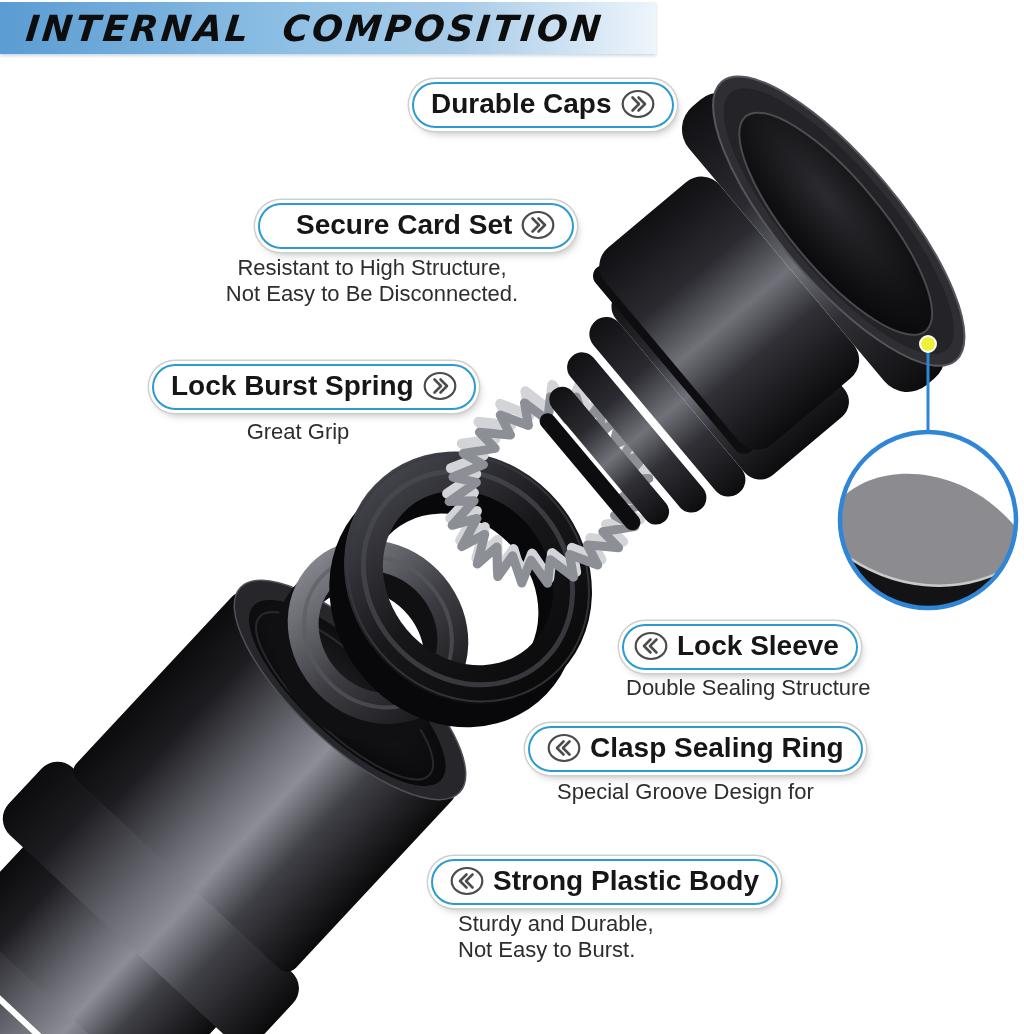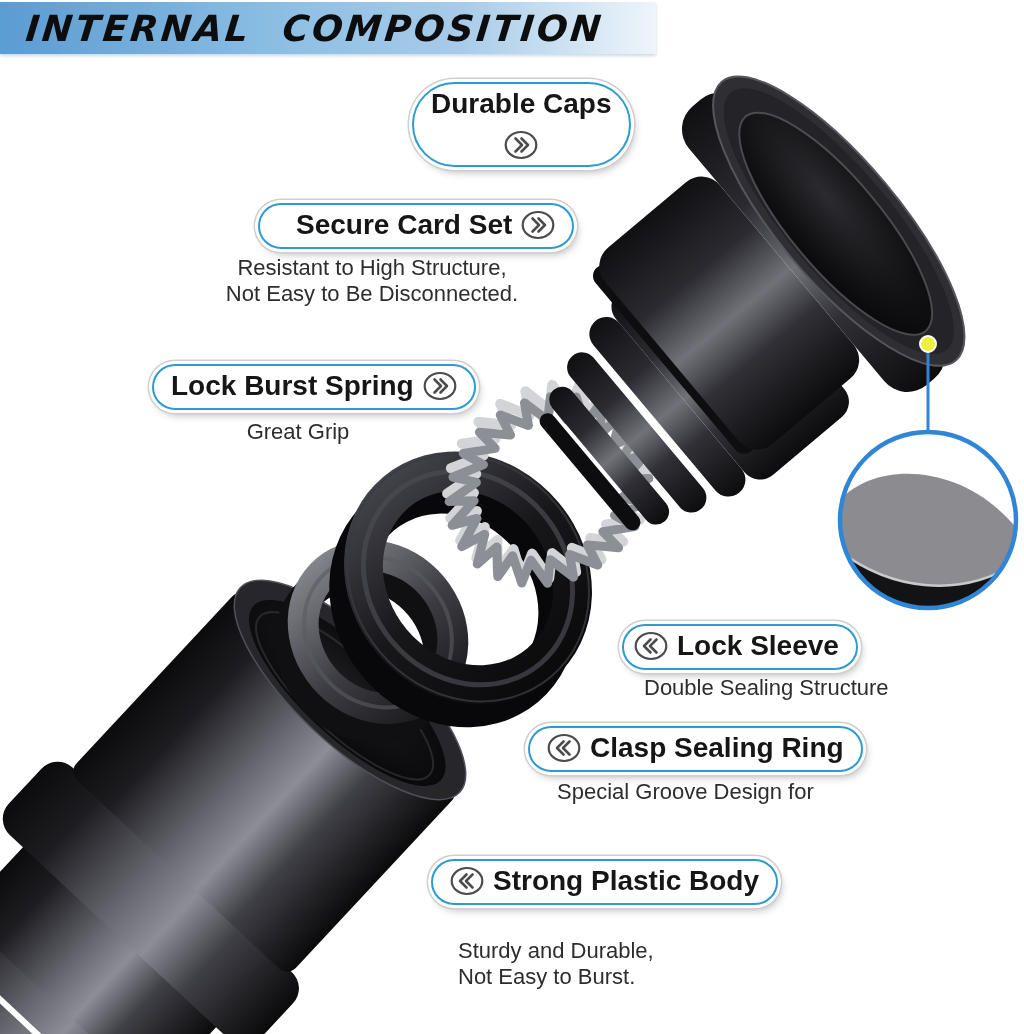--- a/index.html
+++ b/index.html
@@ -35,31 +35,31 @@
   .pill .lbl{
     font-size:28px; font-weight:bold; color:var(--pill-text);
     line-height:34px; white-space:nowrap;
   }
   .pill svg{display:block; flex:0 0 auto;}
   .desc{
     position:absolute; z-index:4; color:var(--desc-text);
     font-size:22px; line-height:1.2; white-space:nowrap;
   }
   .desc.center{text-align:center;}
-  #pill-durable{left:412px; top:82px;flex-direction:column;}
+  #pill-durable{left:412px; top:82px;}
   #pill-secure {left:258px; top:203px;padding-left:36px;}
   #pill-spring {left:152px; top:364px;}
   #pill-sleeve {left:622px; top:624px;padding-left:10px;}
   #pill-clasp  {left:528px; top:726px;}
   #pill-body   {left:431px; top:859px;}
   #desc-secure {left:212px; top:255px; width:320px;}
   #desc-spring {left:198px; top:419px; width:200px;}
-  #desc-sleeve {left:644px; top:675px;text-align:right;}
+  #desc-sleeve {left:626px; top:675px;text-align:right;}
   #desc-clasp  {left:557px; top:779px;}
-  #desc-body   {left:458px; top:911px;margin-top:27px;}
+  #desc-body   {left:458px; top:911px;}
 </style>
 </head>
 <body>
 
 <div class="stage">
 
   <svg class="art" width="1024" height="1034" viewBox="0 0 1024 1034">
     <defs>
       <linearGradient id="metal" x1="0" y1="0" x2="0" y2="1">
         <stop offset="0" stop-color="#0b0b0d"></stop>

